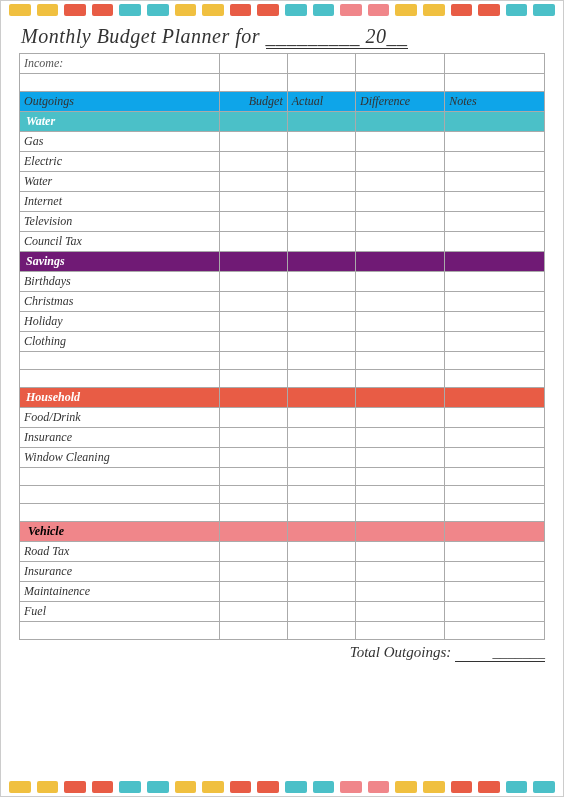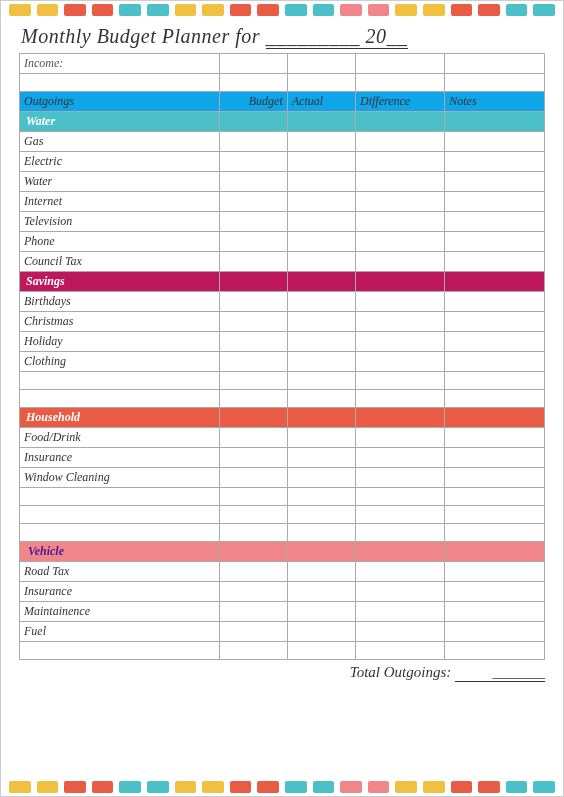--- a/index.html
+++ b/index.html
@@ -103,23 +103,23 @@
     }
 
     .category-header td {
       font-style: italic;
       font-weight: bold;
       font-size: 12px;
       padding: 2px 6px;
     }
 
     .bills-row td { background: #4bc0c8; color: #fff; }
-    .savings-row td { background: #be185d; color: #fff; }
+    .savings-row td { background: #701a75; color: #fff; }
     .household-row td { background: #e85c45; color: #fff; }
-    .vehicle-row td { background: #f0868a; color: #4c1d95; padding-left: 8px; }
+    .vehicle-row td { background: #f0868a; color: #000000; padding-left: 8px; }
 
     .data-row td {
       background: #fff;
       color: #333;
       font-style: italic;
     }
 
     .empty-row td {
       background: #fff;
       height: 18px;
@@ -240,27 +240,20 @@
             <td></td>
           </tr>
           <tr class="data-row">
             <td>Television</td>
             <td></td>
             <td></td>
             <td></td>
             <td></td>
           </tr>
           <tr class="data-row">
-            <td>Phone</td>
-            <td></td>
-            <td></td>
-            <td></td>
-            <td></td>
-          </tr>
-          <tr class="data-row">
             <td>Council Tax</td>
             <td></td>
             <td></td>
             <td></td>
             <td></td>
           </tr>
         </tbody>
 
       <tbody>
           <tr class="category-header savings-row">

